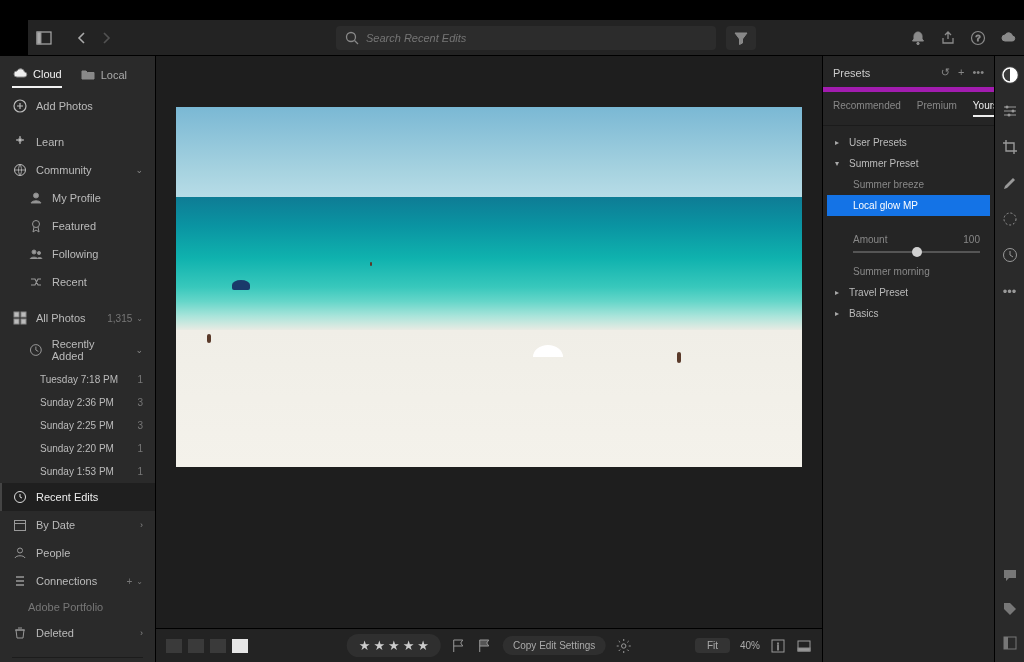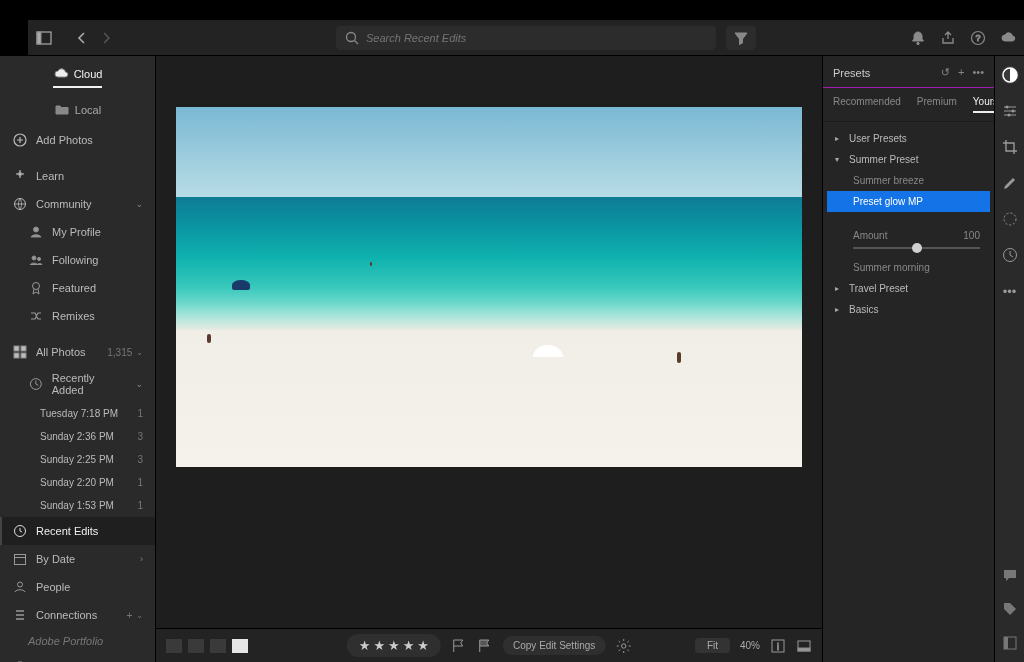--- a/index.html
+++ b/index.html
@@ -35,29 +35,29 @@
   .icon svg { width:100%; height:100%; fill:#8a8a8a; stroke:#8a8a8a; }
 
   
   .main { flex:1; display:flex; min-height:0; }
 
   
   .sidebar-left {
     width: 156px; background:#2a2a2a; display:flex; flex-direction:column;
     border-right:1px solid #000; font-size:11px; color:#bbb;
   }
-  .sl-tabs { display:flex; gap:18px; padding:10px 12px 8px 12px; align-items:center;flex-direction:column; }
+  .sl-tabs { display:flex; gap:18px; padding:10px 12px 8px 12px; align-items:center; }
   .sl-tab { display:flex; gap:5px; align-items:center; color:#aaa; }
   .sl-tab.active { color:#f2f2f2; border-bottom:2px solid #f2f2f2; padding-bottom:4px; margin-bottom:-4px; }
   .sl-row { display:flex; align-items:center; gap:8px; padding:6px 12px; color:#bbb; position:relative; }
   .sl-row .chev { margin-left:auto; color:#888; font-size:9px; }
   .sl-row.sub { padding-left:28px; }
   .sl-row.sub2 { padding-left:40px; font-size:10px;gap:18px; }
   .sl-row.sub2 .count { margin-left:auto; color:#777; }
-  .sl-row.muted { color:#777;font-style:italic; }
+  .sl-row.muted { color:#777; }
   .sl-row.selected { background:#1f1f1f; border-left:2px solid #444; padding-left:10px;}
   .sl-sep { height:1px; background:#1c1c1c; margin:4px 0; }
   .sl-row .right-num { margin-left:auto; color:#777; font-size:10px; display:flex; align-items:center; gap:4px;}
 
   .sl-bottom { margin-top:auto; padding:10px 12px 12px;}
   .albums-head { display:flex; align-items:center; gap:14px; border-top:1px solid #1c1c1c; padding-top:10px;}
 
   
   .canvas {
     flex:1; background:#1e1e1e; display:flex; flex-direction:column; min-width:0;
@@ -86,21 +86,21 @@
   .stars-pill { background:#2f2f2f; border-radius:14px; padding:4px 12px; display:flex; gap:3px; font-size:13px; color:#ccc;}
   .pill-btn { background:#2f2f2f; border-radius:14px; padding:4px 10px; font-size:10px;}
   .fs-right { margin-left:auto; display:flex; gap:10px; align-items:center;}
   .fit-pill { background:#333; border-radius:4px; padding:2px 12px; font-size:10px;}
 
   
   .panel-right {
     width:172px; background:#252525; border-left:1px solid #000;
     display:flex; flex-direction:column; font-size:11px; color:#bbb;
   }
-  .pr-head { display:flex; align-items:center; padding:10px 10px 8px; border-bottom:1px solid #a21caf;gap:20px;}
+  .pr-head { display:flex; align-items:center; padding:10px 10px 8px; border-bottom:5px solid #a21caf;gap:20px;}
   .pr-head .ttl{ font-weight:500; color:#ccc; }
   .pr-head .ri { margin-left:auto; display:flex; gap:8px; color:#888;}
   .pr-tabs { display:flex; gap:16px; padding:8px 10px; color:#888; border-bottom:1px solid #1b1b1b; font-size:10px;}
   .pr-tabs span.active{ color:#eee; border-bottom:2px solid #eee; padding-bottom:4px;}
   .pr-body { padding:6px 4px; overflow:auto; }
   .pr-row { display:flex; align-items:center; gap:6px; padding:5px 8px; font-size:10px;}
   .pr-row .tri { font-size:8px; color:#aaa; width:8px;}
   .pr-leaf { padding:5px 8px 5px 26px; font-size:10px; color:#888;}
   .pr-leaf.sel { background:#1473e6; color:#fff; }
   .amount-row { display:flex; justify-content:space-between; padding-left:26px; padding-right:10px; font-size:10px; color:#888; margin-top:18px;}
@@ -243,43 +243,43 @@
           <svg viewBox="0 0 16 16">
             <circle cx="8" cy="5.5" r="2.5" fill="#999"></circle>
             <path d="M3 13c1-3 9-3 10 0z" fill="#999"></path>
           </svg>
         </span>
       <span>My Profile</span>
     </div>
     <div class="sl-row sub">
       <span class="icon">
           <svg viewBox="0 0 16 16">
+            <circle cx="8" cy="6" r="3.5" fill="none" stroke="#999"></circle>
+            <path d="M6 9l-1 5 3-2 3 2-1-5" fill="none" stroke="#999"></path>
+          </svg>
+        </span>
+      <span>Featured</span>
+    </div>
+    <div class="sl-row sub">
+      <span class="icon">
+          <svg viewBox="0 0 16 16">
             <circle cx="6" cy="6" r="2" fill="#999"></circle>
             <circle cx="11" cy="7" r="1.6" fill="#999"></circle>
             <path d="M2 13c.8-2.5 7-2.5 8 0M9 13c.5-2 5-2 5 0" fill="#999"></path>
           </svg>
         </span>
       <span>Following</span>
     </div>
     <div class="sl-row sub">
       <span class="icon">
           <svg viewBox="0 0 16 16">
-            <circle cx="8" cy="6" r="3.5" fill="none" stroke="#999"></circle>
-            <path d="M6 9l-1 5 3-2 3 2-1-5" fill="none" stroke="#999"></path>
-          </svg>
-        </span>
-      <span>Featured</span>
-    </div>
-    <div class="sl-row sub">
-      <span class="icon">
-          <svg viewBox="0 0 16 16">
             <path d="M3 5h4l3 6h3M3 11h4l3-6h3" fill="none" stroke="#999" stroke-width="1.1"></path>
           </svg>
         </span>
-      <span>Remixes</span>
+      <span>Recent</span>
     </div>
     <div class="sl-sep"></div>
 
     <div class="sl-row">
       <span class="icon">
           <svg viewBox="0 0 16 16">
             <rect x="2" y="2" width="5" height="5" fill="#bbb"></rect>
             <rect x="9" y="2" width="5" height="5" fill="#bbb"></rect>
             <rect x="2" y="9" width="5" height="5" fill="#bbb"></rect>
             <rect x="9" y="9" width="5" height="5" fill="#bbb"></rect>
@@ -466,21 +466,21 @@
     <div class="pr-body">
       <div class="pr-row">
           <span class="tri">▸</span>
           <span>User Presets</span>
         </div>
       <div class="pr-row">
           <span class="tri">▾</span>
           <span>Summer Preset</span>
         </div>
       <div class="pr-leaf">Summer breeze</div>
-      <div class="pr-leaf sel">Preset glow MP</div>
+      <div class="pr-leaf sel">Local glow MP</div>
       <div class="amount-row">
         <span>Amount</span>
         <span>100</span>
       </div>
       <div class="slider"></div>
       <div class="pr-leaf">Summer morning</div>
       <div class="pr-row">
           <span class="tri">▸</span>
           <span>Travel Preset</span>
         </div>

